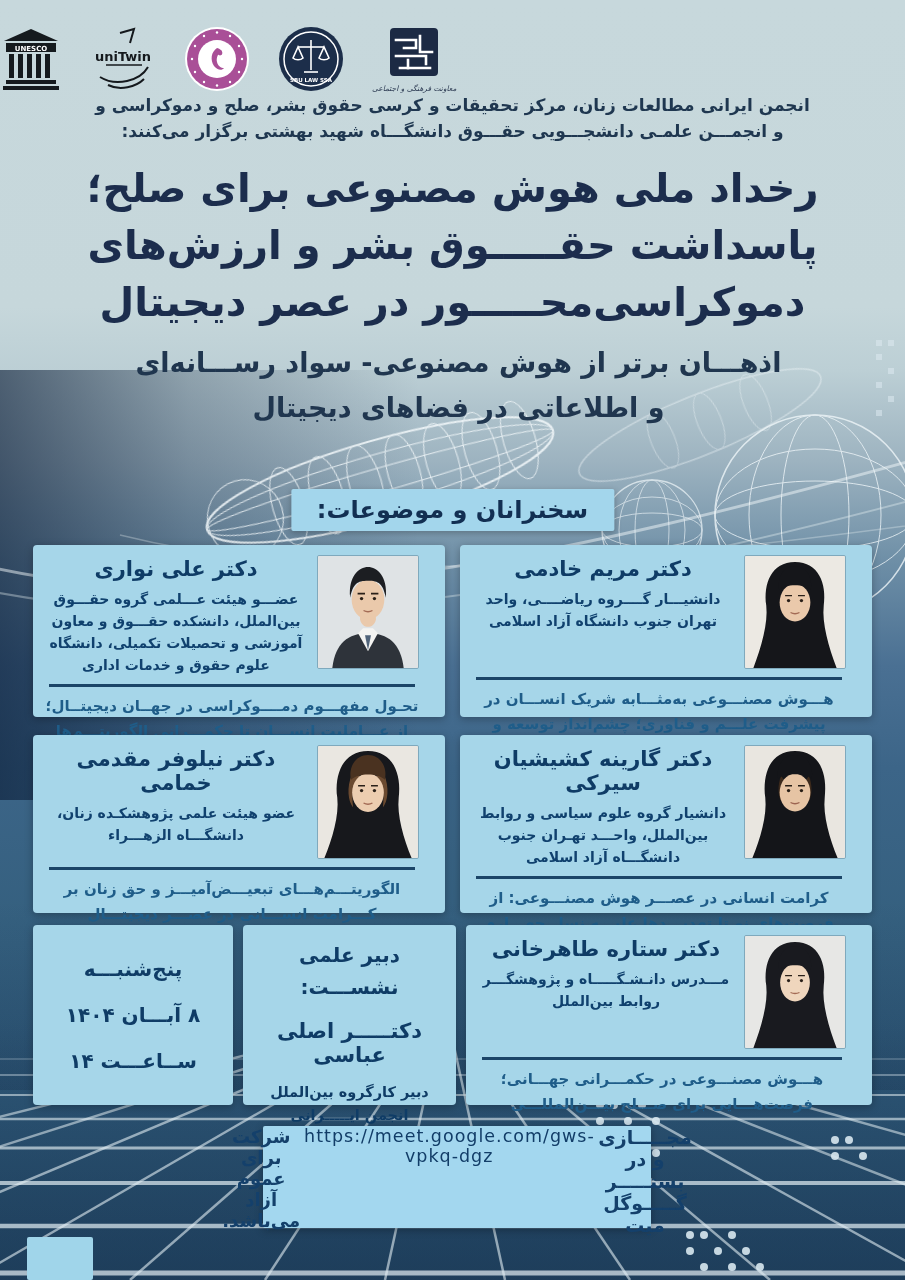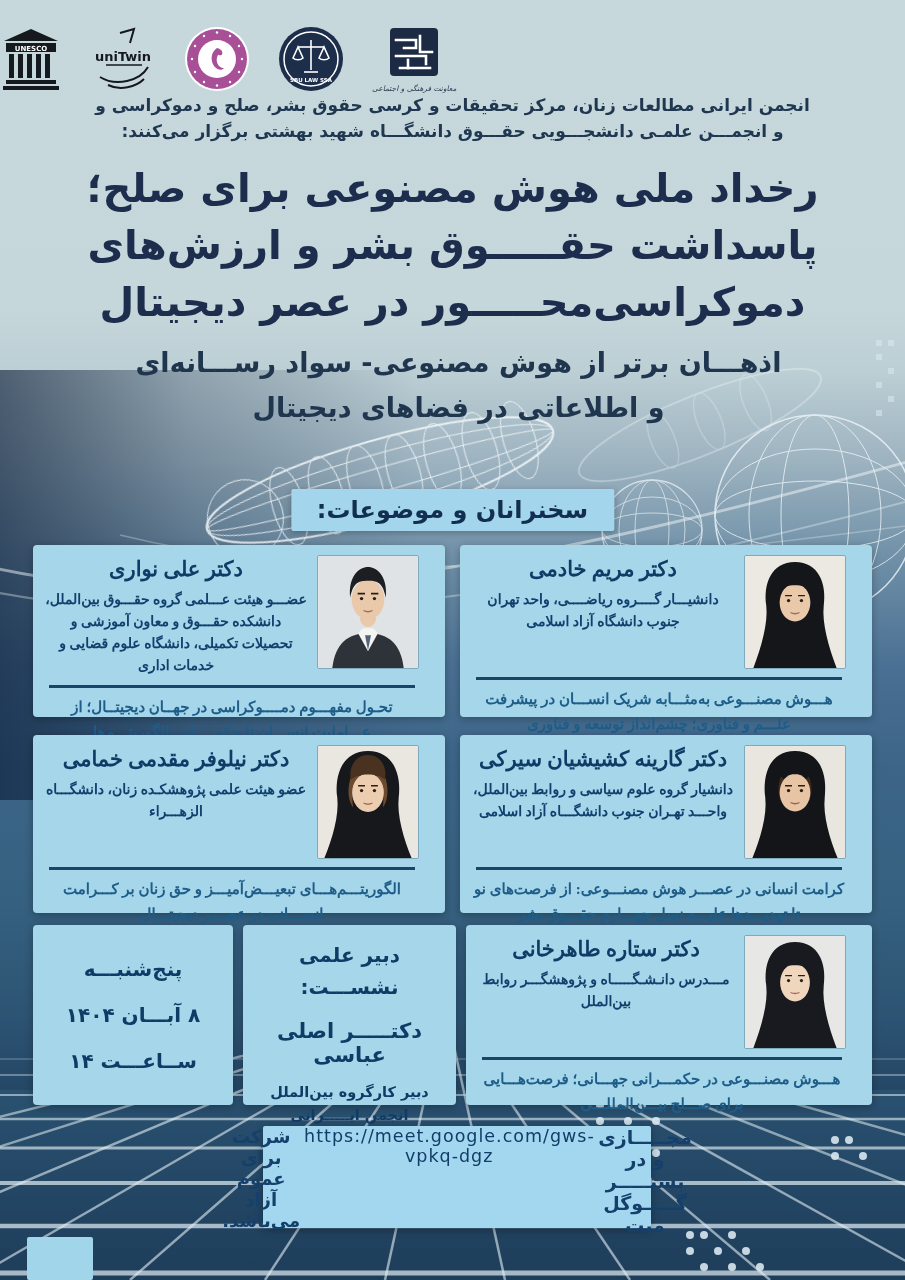--- a/index.html
+++ b/index.html
@@ -32,21 +32,21 @@
   .subtitle{position:absolute;top:340px;left:6px;width:100%;text-align:center;
     color:#20364f;font-weight:bold;font-size:27px;line-height:45px;}
 
   .badge{position:absolute;top:489px;left:50%;transform:translateX(-50%);
     background:#a3d6ec;color:#122f52;font-weight:bold;font-size:24px;
     padding:7px 26px;border-radius:2px;box-shadow:0 2px 6px rgba(0,0,0,.25);white-space:nowrap;}
 
   
   .card{position:absolute;background:#a6d6e9;border-radius:4px;color:#0f3f6a;
     box-shadow:0 2px 8px rgba(0,0,0,.28);box-sizing:border-box;}
-  .speaker-card{padding:10px 26px 8px 12px;font-family:Liberation Serif, serif;}
+  .speaker-card{padding:10px 26px 8px 12px;}
   .card-head{display:flex;align-items:flex-start;}
   .photo{flex:0 0 100px;width:100px;height:112px;margin-left:10px;border:1px solid #7fa9bd;
     border-radius:2px;overflow:hidden;background:#e8e6e1;}
   .photo svg{display:block;width:100%;height:100%;}
   .head-text{flex:1;min-width:0;padding-top:2px;}
   .sp-name{font-weight:bold;font-size:21px;text-align:center;color:#0f3c66;margin-bottom:7px;}
   .sp-affil{font-weight:bold;font-size:14px;line-height:22px;text-align:center;color:#10416e;}
   .divider{border-top:3px solid #1b4568;margin:8px 4px 7px 4px;}
   .sp-topic{font-weight:bold;font-size:15px;line-height:25px;text-align:center;color:#1f5d89;}
 
@@ -330,21 +330,21 @@
           <ellipse cx="50" cy="44" rx="16.5" ry="20" fill="#eac9ab"></ellipse>
           <path d="M32 42 C30 20 41 11 50 11 C59 11 70 20 68 42 C65 28 61 25 50 25 C39 25 35 28 32 42 Z" fill="#1c1e22"></path>
           <circle cx="43.5" cy="43" r="1.7" fill="#2a2019"></circle>
             <circle cx="56.5" cy="43" r="1.7" fill="#2a2019"></circle>
           <path d="M39.5 38 L47 38 M53 38 L60.5 38" stroke="#2a2019" stroke-width="1.6"></path>
           <path d="M45.5 55 Q50 57.5 54.5 55" stroke="#a36b55" stroke-width="1.4" fill="none"></path>
         </svg>
       </div>
       <div class="head-text">
         <div class="sp-name">دکتر علی نواری</div>
-        <div class="sp-affil">عضـــو هیئت عـــلمی گروه حقـــوق بین‌الملل، دانشکده حقـــوق و معاون آموزشی و تحصیلات تکمیلی، دانشگاه علوم قضایی و خدمات اداری</div>
+        <div class="sp-affil">عضـــو هیئت عـــلمی گروه حقـــوق بین‌الملل، دانشکده حقـــوق و معاون آموزشی و تحصیلات تکمیلی، دانشگاه علوم حقوق و خدمات اداری</div>
       </div>
     </div>
     <div class="divider"></div>
     <div class="sp-topic">تحـول مفهـــوم دمــــوکراسی در جهــان دیجیتــال؛ از عـــاملیت انســـان تا حکمـــرانی الگوریتـــم‌ها</div>
   </div>
 
   <div class="card speaker-card" style="left:460px;top:735px;width:412px;height:178px">
     <div class="card-head">
       <div class="photo">
         <svg viewBox="0 0 100 113">

